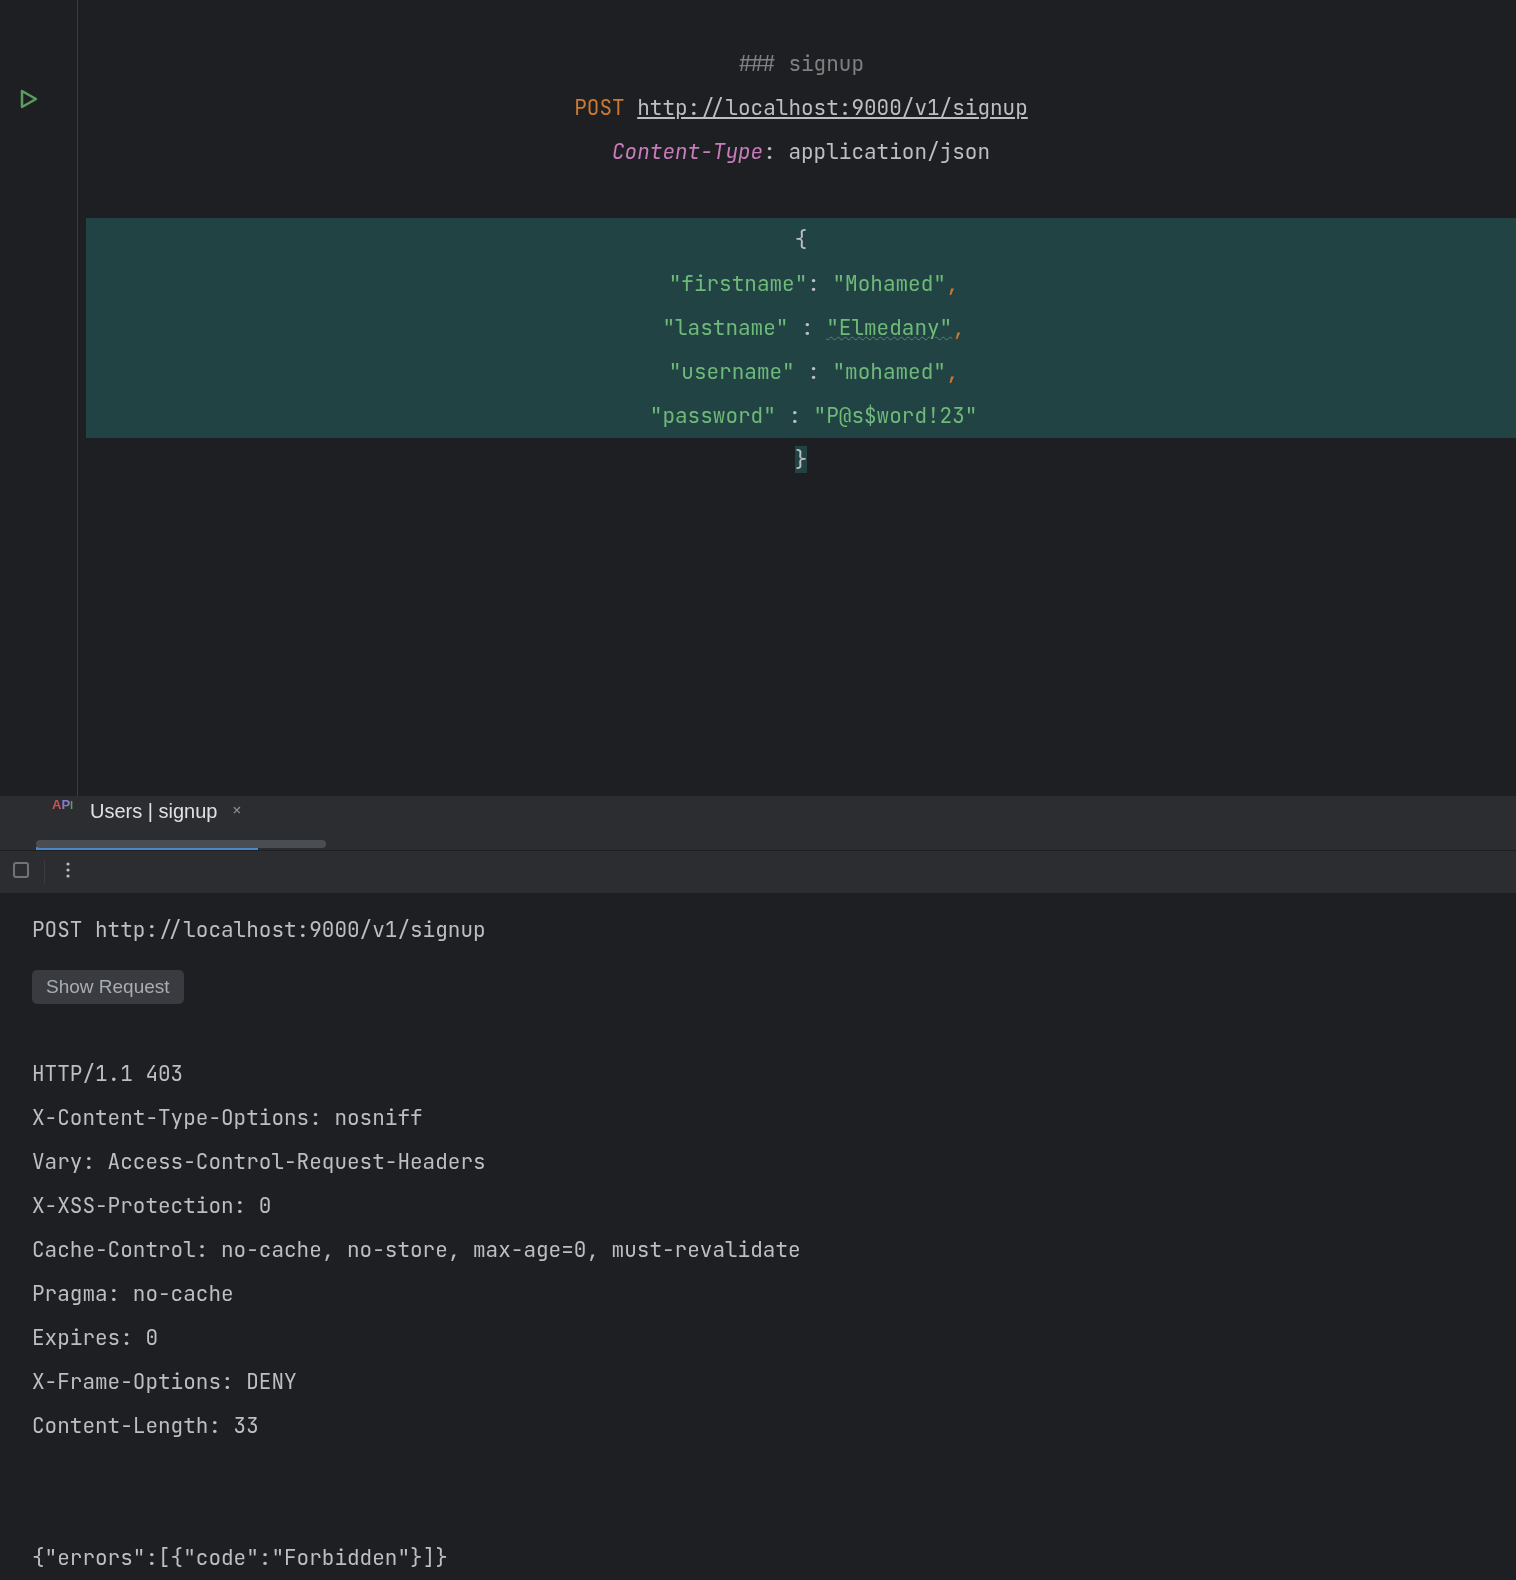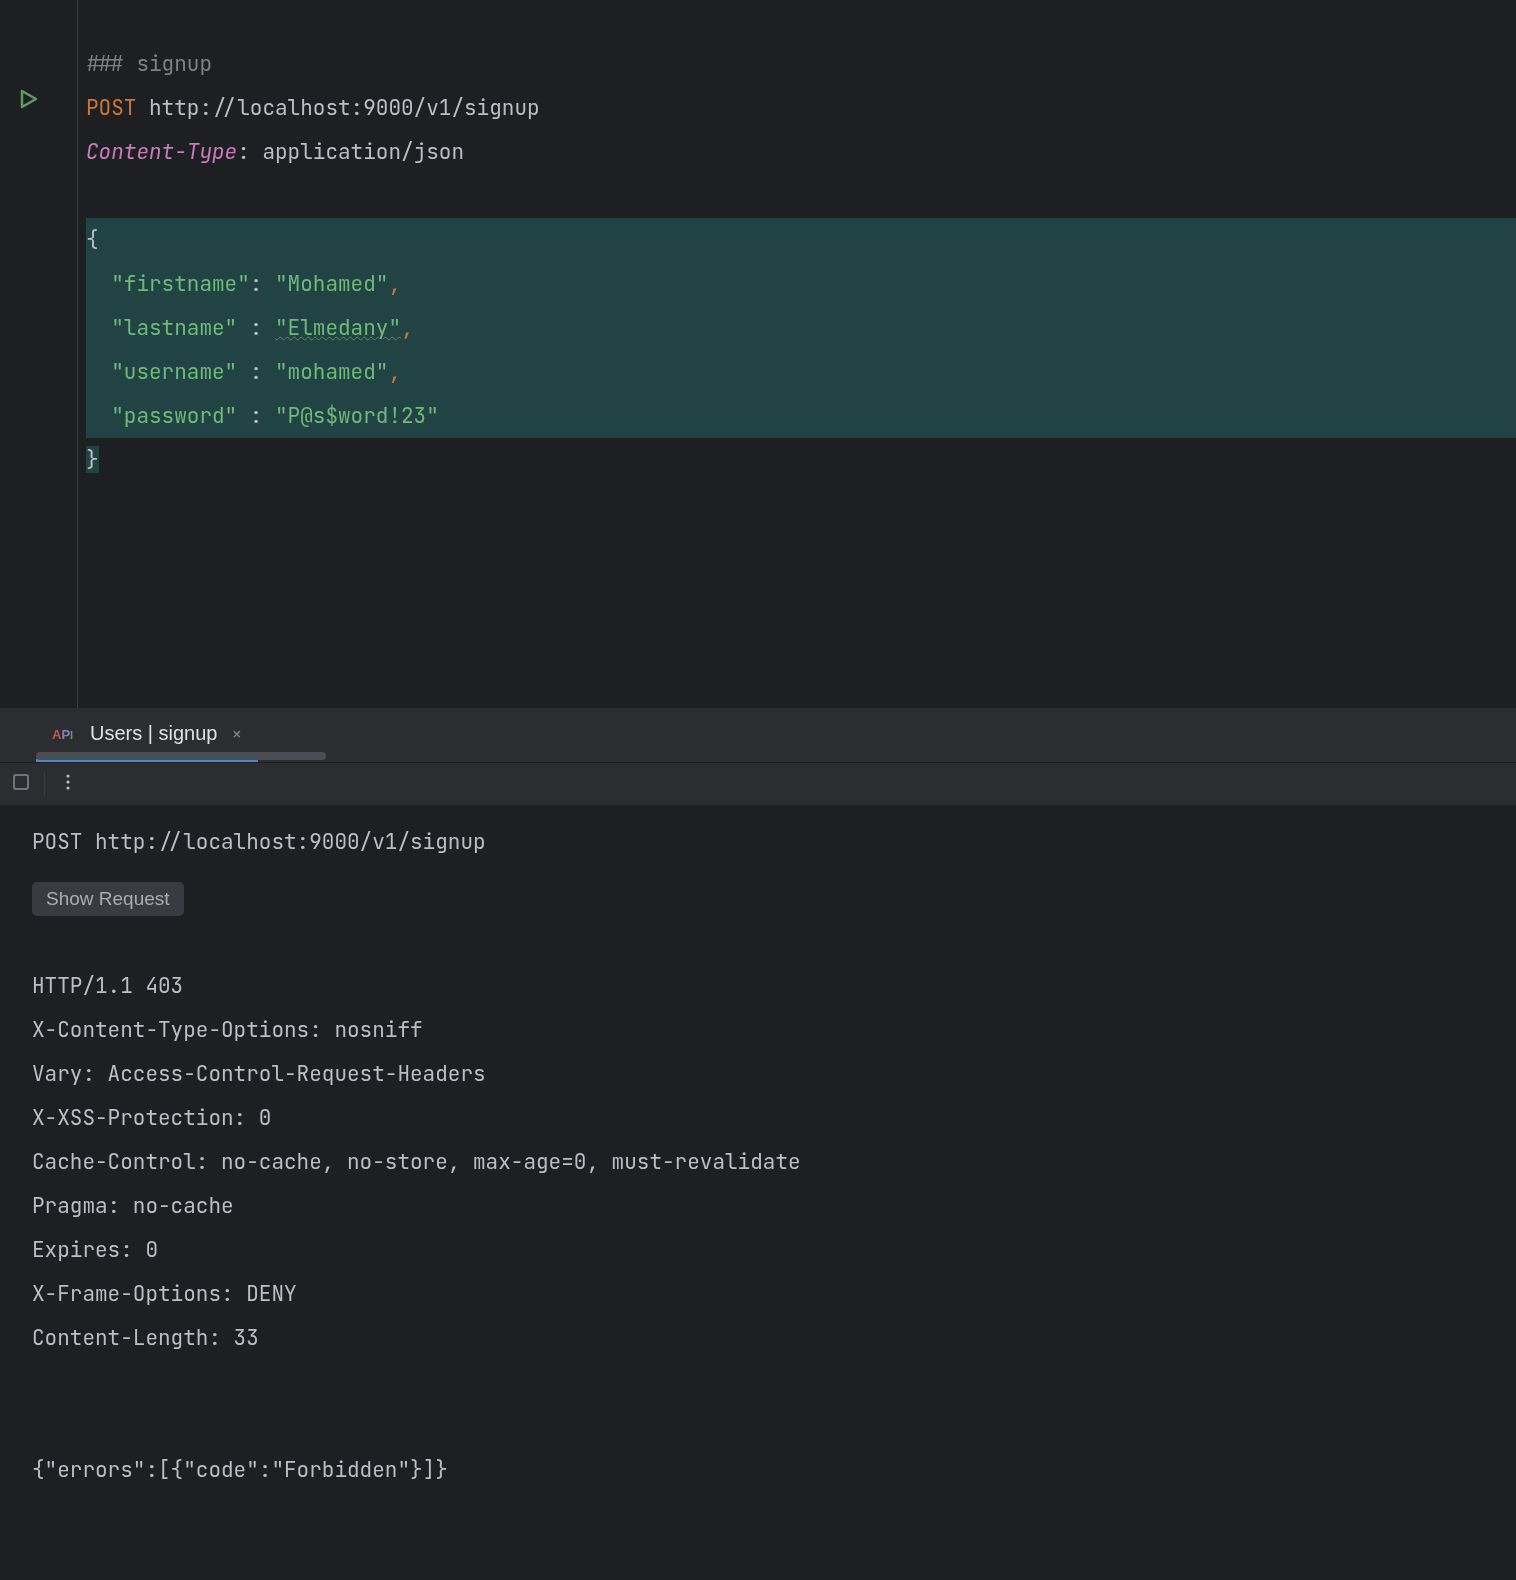--- a/index.html
+++ b/index.html
@@ -11,22 +11,23 @@
       background: #1e1f22;
       font-family: 'JetBrains Mono', 'Consolas', 'Monaco', monospace;
       color: #bcbec4;
       font-size: 20px;
       line-height: 1.55;
       overflow: hidden;
     }
     .editor-pane {
       display: flex;
       background: #1e1f22;
-      height: 708px;
+      height: 796px;
       position: relative;
+      text-align: center;
     }
     .gutter {
       width: 78px;
       background: #1e1f22;
       border-right: 1px solid #393b40;
       position: relative;
       flex-shrink: 0;
     }
     .run-icon {
       position: absolute;
@@ -40,21 +41,21 @@
       padding: 42px 0 0 8px;
     }
     .code-line {
       white-space: pre;
       font-size: 21px;
       line-height: 44px;
     }
     .comment-hash { color: #808080; }
     .section-name { color: #808080; }
     .method-post { color: #cc7832; }
-    .url { color: #bcbec4; }
+    .url { color: #bcbec4; text-decoration: underline; }
     .header-name { color: #c77dbb; font-style: italic; }
     .header-colon { color: #bcbec4; }
     .header-value { color: #bcbec4; }
     .json-selection {
       background: #214344;
       display: inline-block;
       width: 100%;
     }
     .json-brace { color: #bcbec4; }
     .json-key { color: #6fb979; }
@@ -72,21 +73,21 @@
       height: 55px;
       display: flex;
       align-items: stretch;
       border-bottom: 1px solid #1e1f22;
     }
     .tab-spacer {
       width: 36px;
     }
     .tab {
       display: flex;
-      align-items: center;
+      align-items: flex-start;
       padding: 0 16px;
       gap: 14px;
       background: #2b2d30;
       border-bottom: 3px solid #4a88c7;
       position: relative;
     }
     .tab-icon {
       display: flex;
       align-items: center;
     }

